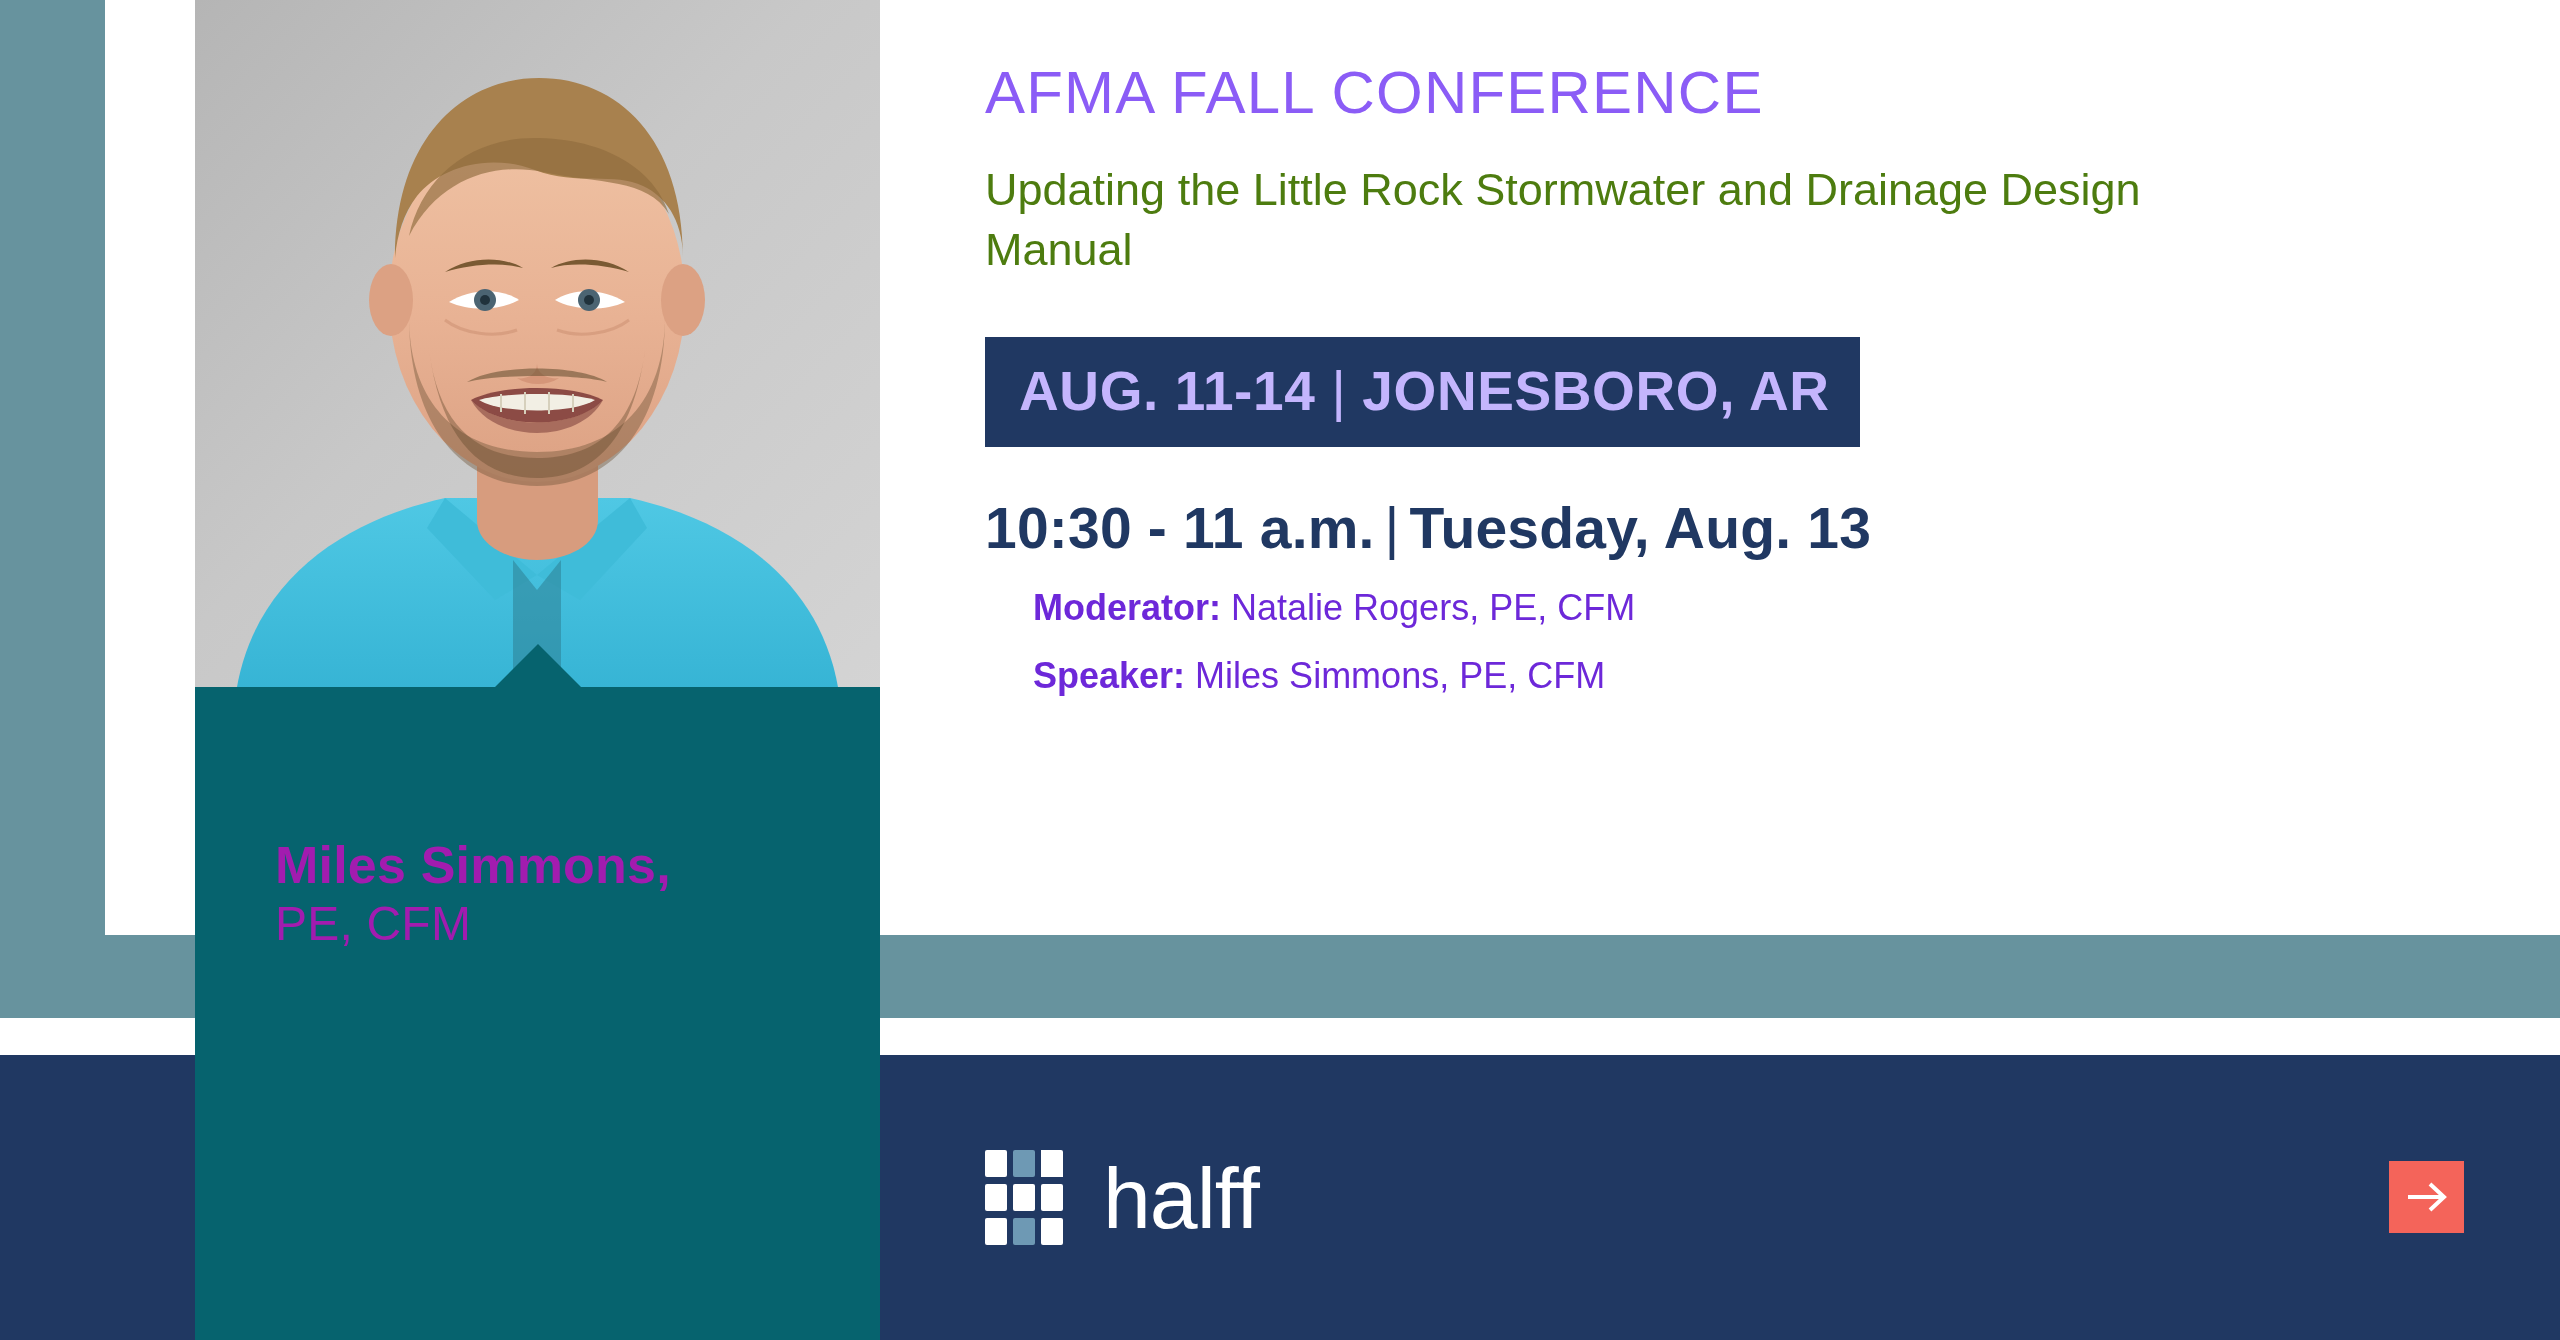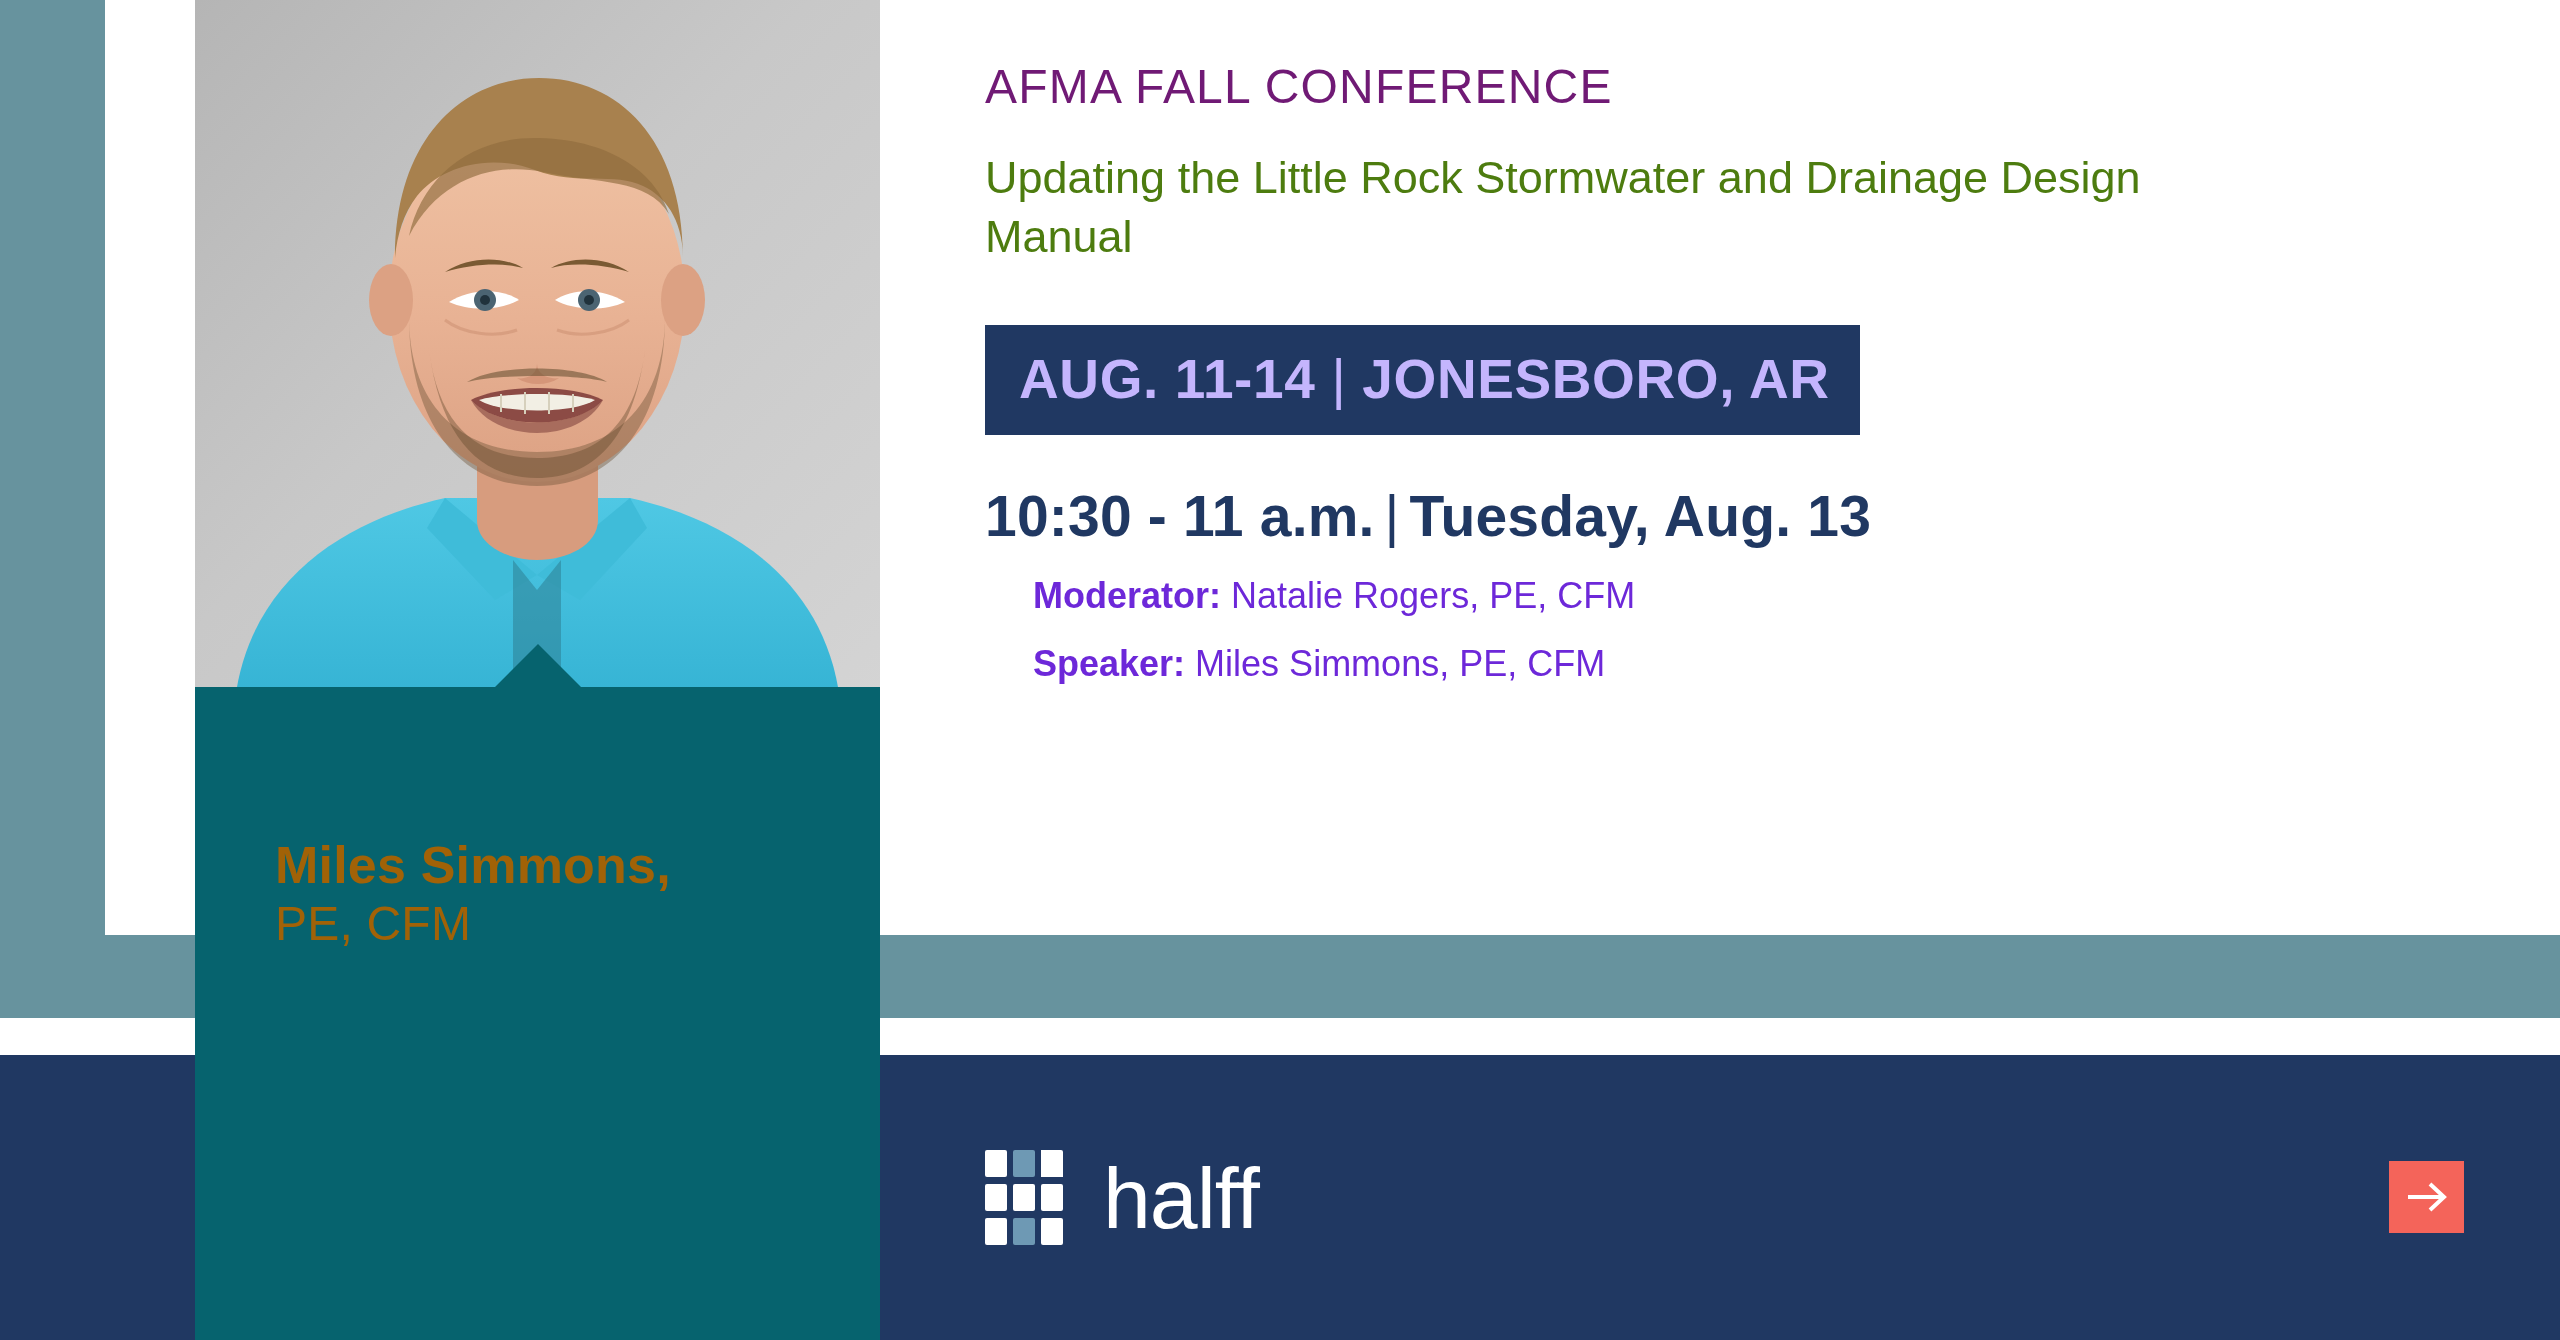--- a/index.html
+++ b/index.html
@@ -42,34 +42,34 @@
   }
   .portrait svg { display:block; width:685px; height:700px; }
 
   
   .name-panel {
     position:absolute; left:195px; top:640px; width:685px; height:700px;
   }
   .name-panel .shape { position:absolute; inset:0; width:685px; height:700px; }
   .name-text {
     position:absolute; left:0; top:0; width:802px; height:700px;
-    padding:195px 0 0 80px; color:#a16207;
+    padding:195px 0 0 80px; color:#a21caf;
   }
   .name-line1 {
     font-size:52px; font-weight:700; line-height:1.18; letter-spacing:.2px;
   }
   .name-line2 {
     font-size:48px; font-weight:400; line-height:1.18; letter-spacing:.2px;
   }
 
   
   .content { position:absolute; left:985px; top:0; width:1520px; }
 
   .eyebrow {
-    color:#701a75; font-size:48px; font-weight:400; letter-spacing:1.2px;
+    color:#8b5cf6; font-size:60px; font-weight:400; letter-spacing:1.2px;
     line-height:1.04; margin-top:62px; white-space:nowrap;
   }
   .headline {
     color:#203862; font-size:67px; font-weight:700; letter-spacing:.4px;
     line-height:1.04; margin-top:12px; white-space:nowrap;
   }
   .subtitle {
     color:#4d7c0f; font-size:45px; font-weight:400; line-height:1.32;
     margin-top:36px; max-width:1250px;
   }

